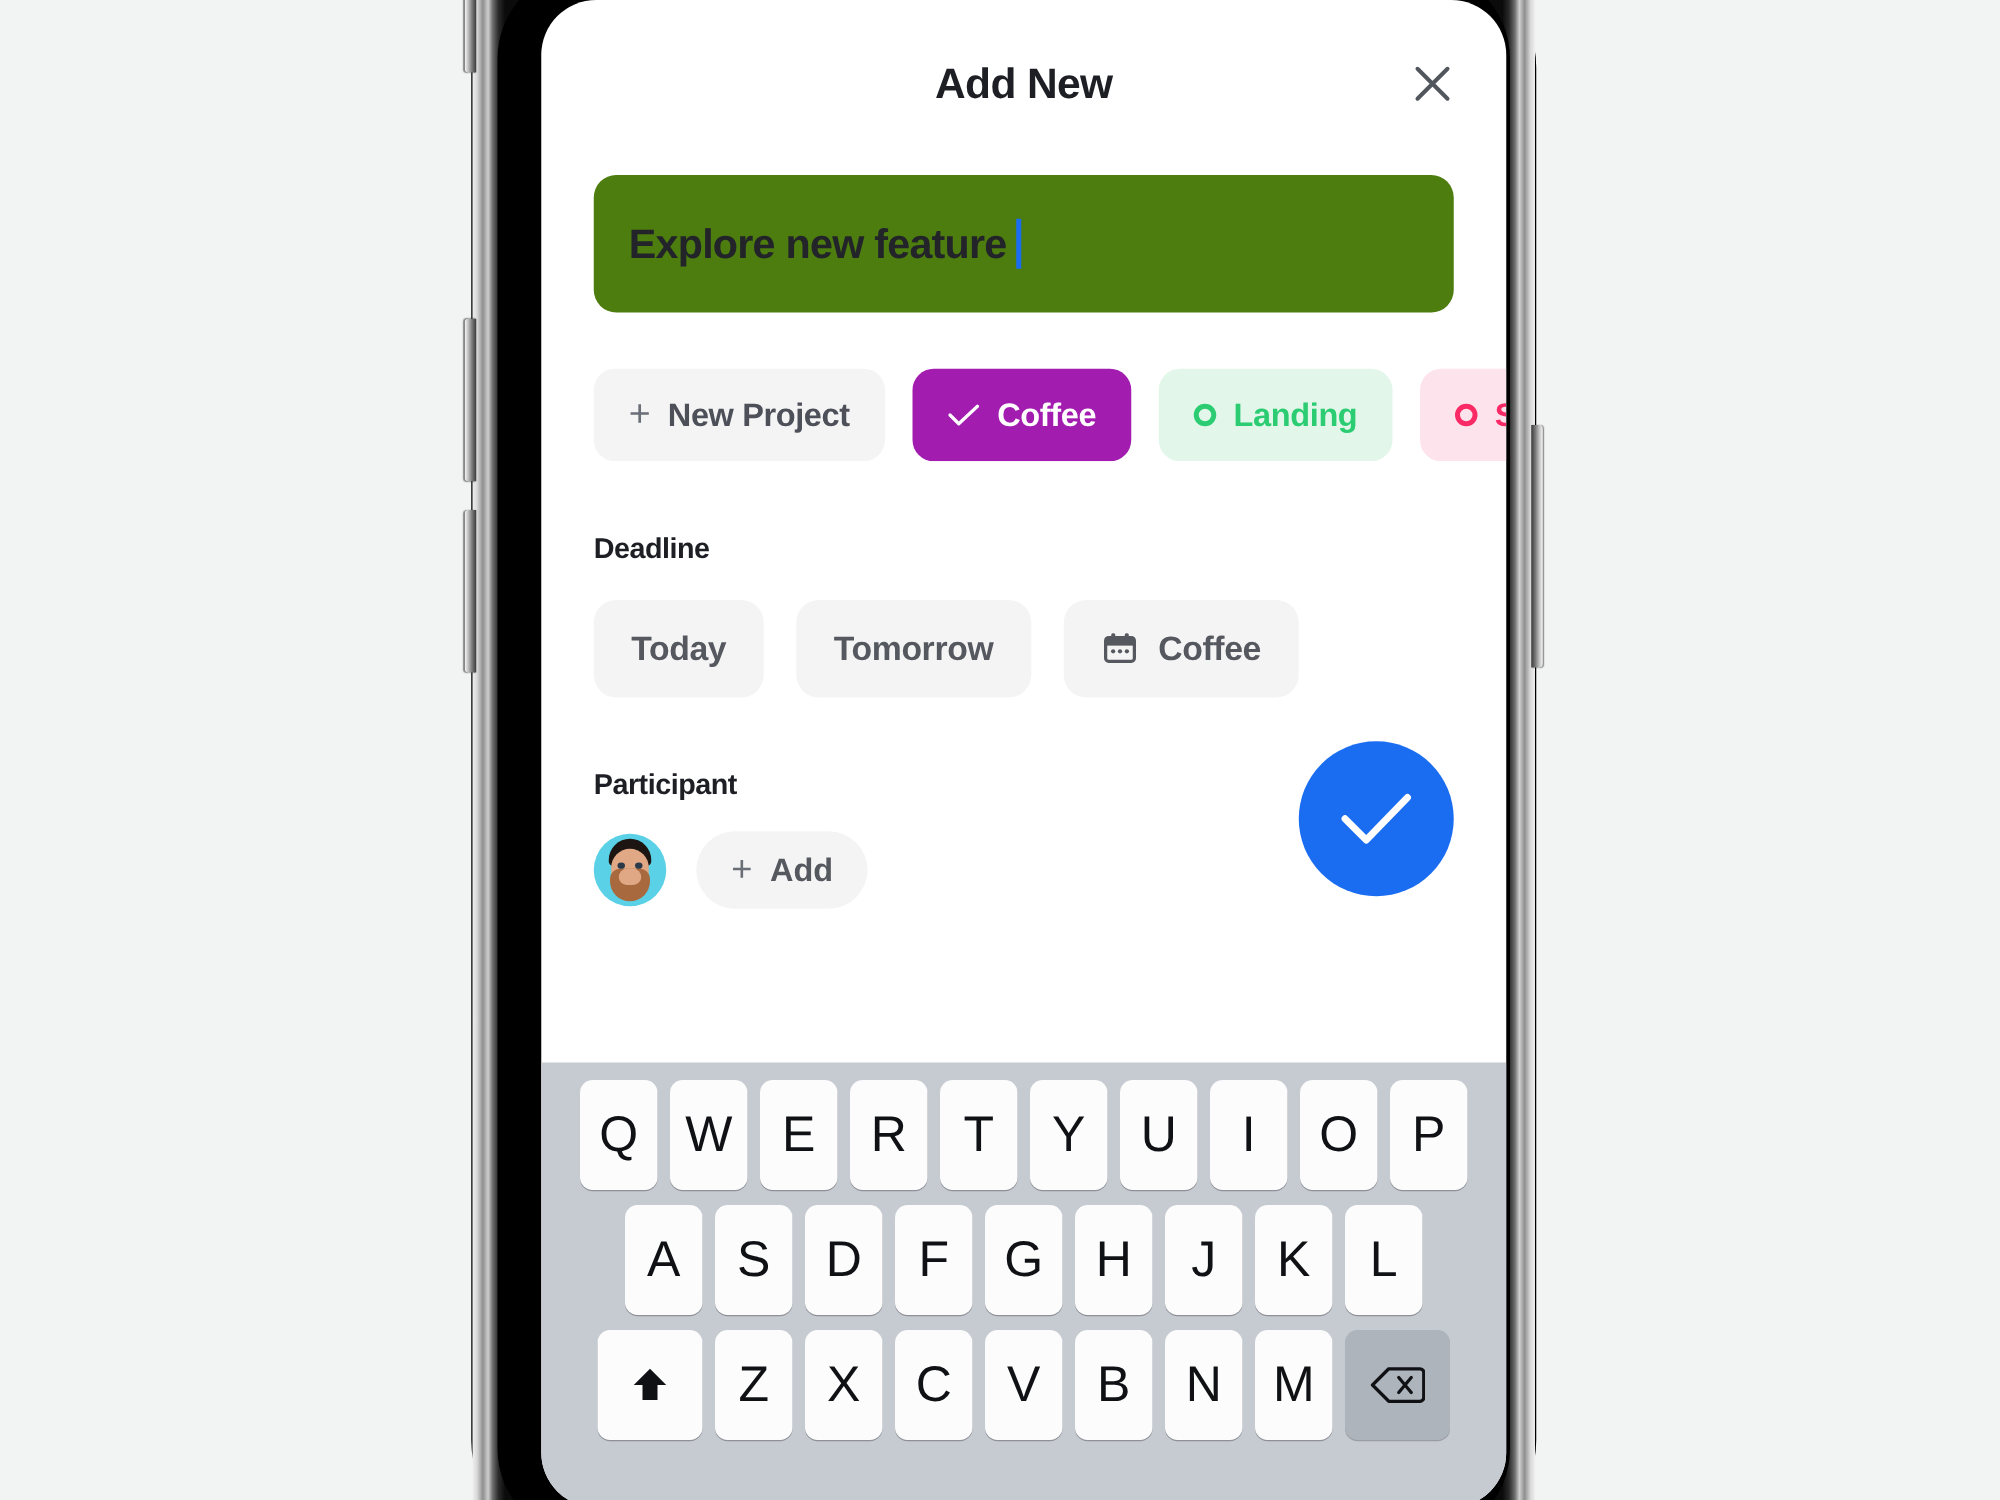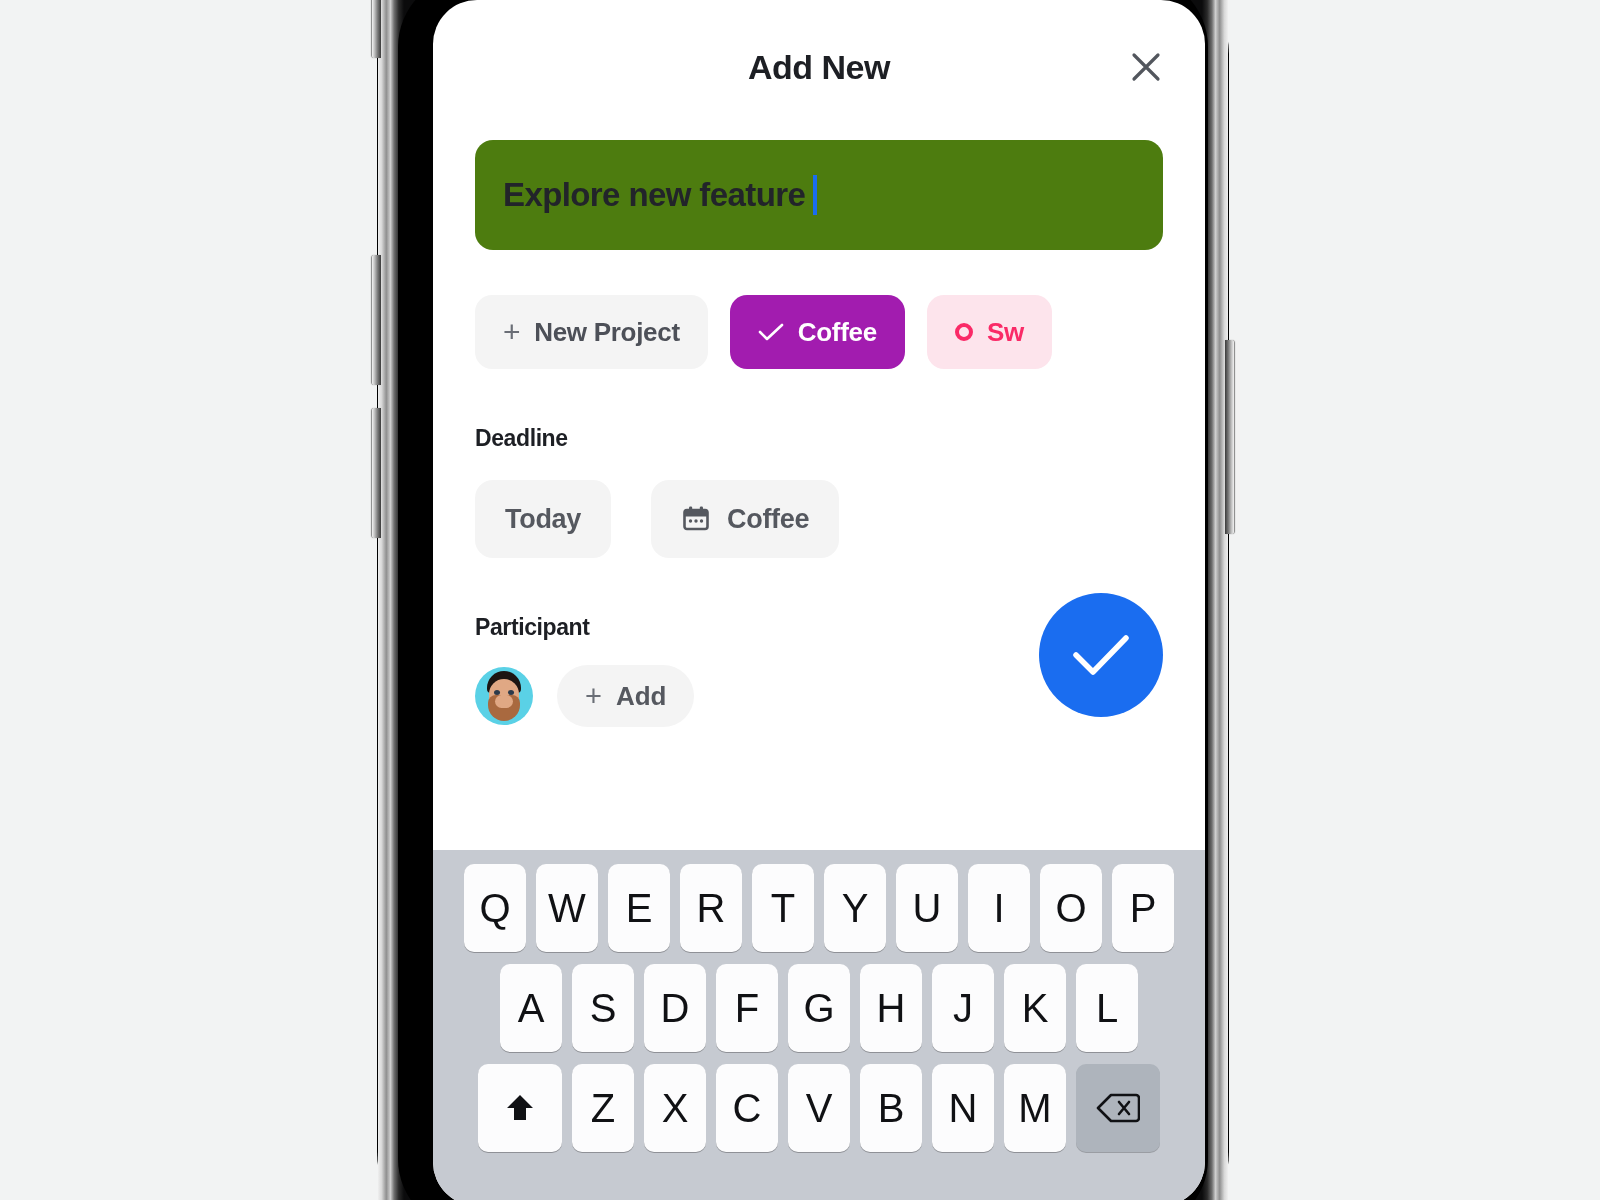--- a/index.html
+++ b/index.html
@@ -147,21 +147,21 @@
   
   .section-label {
     padding: 0 42px;
     font-size: 23px; font-weight: 700; color: #1d1f24;
     letter-spacing: -0.4px;
   }
   .deadline-label { padding-top: 56px; }
   .participant-label { padding-top: 56px; }
 
   .pill-row {
-    display: flex; align-items: flex-start; gap: 40px;
+    display: flex; align-items: flex-start; gap: 26px;
     padding: 28px 0 0 42px;
   }
   .pill {
     display: inline-flex; align-items: center; gap: 16px;
     height: 78px; padding: 0 30px;
     border-radius: 18px;
     background: #f4f4f4;
     color: #55585f;
     font-size: 27px; font-weight: 600;
     letter-spacing: -0.3px;
@@ -300,32 +300,39 @@
           <span>New Project</span>
         </div>
 
         <div class="chip selected">
           <svg width="26" height="20" viewBox="0 0 26 20">
             <path d="M2 10 L9 17 L24 3" stroke="#ffffff" stroke-width="2.6" fill="none" stroke-linecap="round" stroke-linejoin="round"></path>
           </svg>
           <span>Coffee</span>
         </div>
 
+        <div class="chip green">
+          <span class="ring"></span>
+          <span>Landing</span>
+        </div>
 
         <div class="chip pink">
           <span class="ring"></span>
           <span>Sw</span>
         </div>
 
       </div>
 
       <div class="section-label deadline-label">Deadline</div>
       <div class="pill-row">
         <div class="pill">
           <span>Today</span>
+        </div>
+        <div class="pill">
+          <span>Tomorrow</span>
         </div>
         <div class="pill">
           <svg width="30" height="30" viewBox="0 0 30 30">
             <rect x="3.5" y="6" width="23" height="19" rx="2.5" fill="none" stroke="#55585f" stroke-width="2.6"></rect>
             <rect x="3.5" y="6" width="23" height="6.5" fill="#55585f"></rect>
             <rect x="8" y="2.5" width="3.2" height="5" rx="1.2" fill="#55585f"></rect>
             <rect x="18.8" y="2.5" width="3.2" height="5" rx="1.2" fill="#55585f"></rect>
             <circle cx="9.5" cy="17" r="1.7" fill="#55585f"></circle>
             <circle cx="15" cy="17" r="1.7" fill="#55585f"></circle>
             <circle cx="20.5" cy="17" r="1.7" fill="#55585f"></circle>

